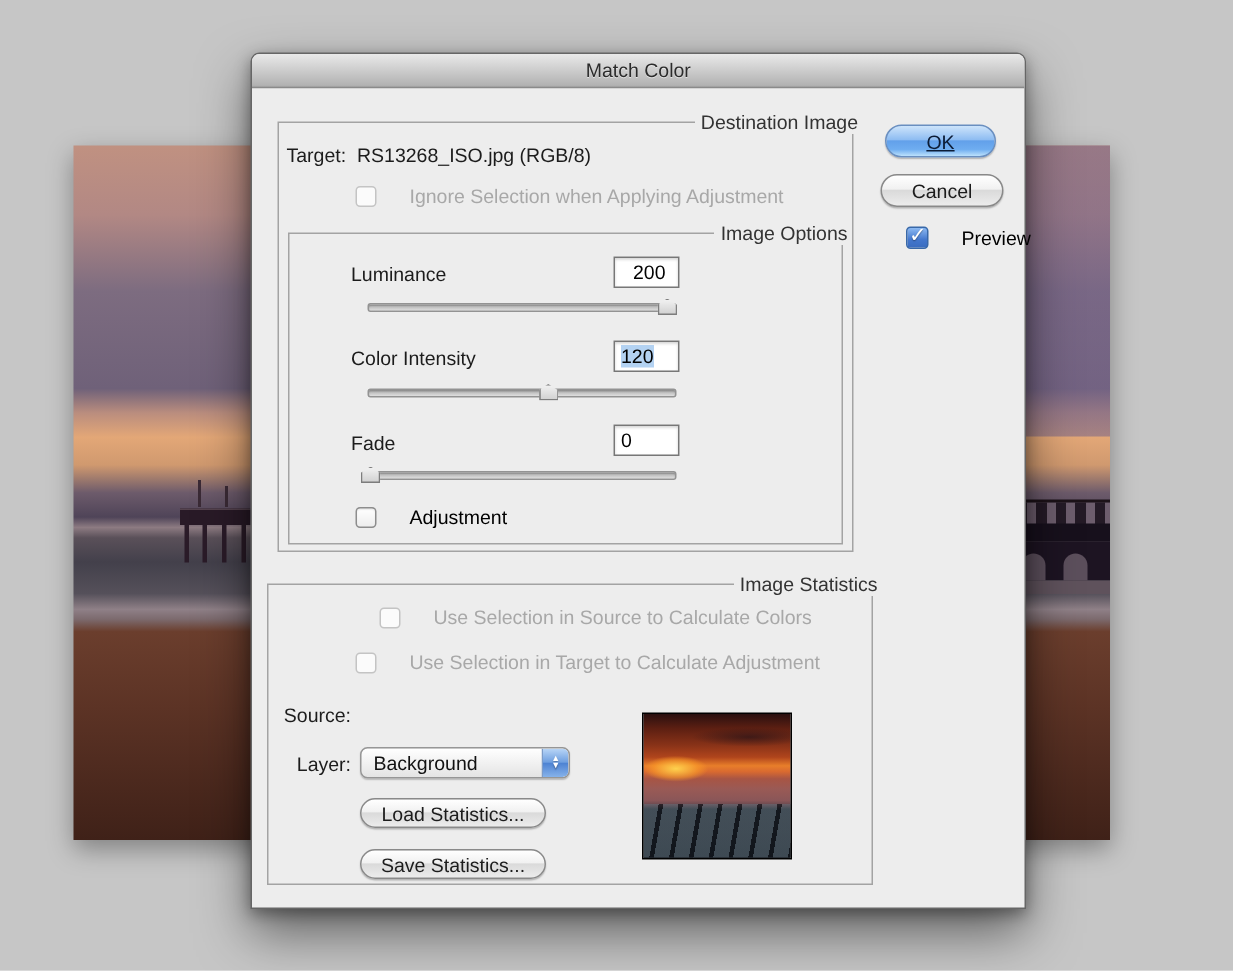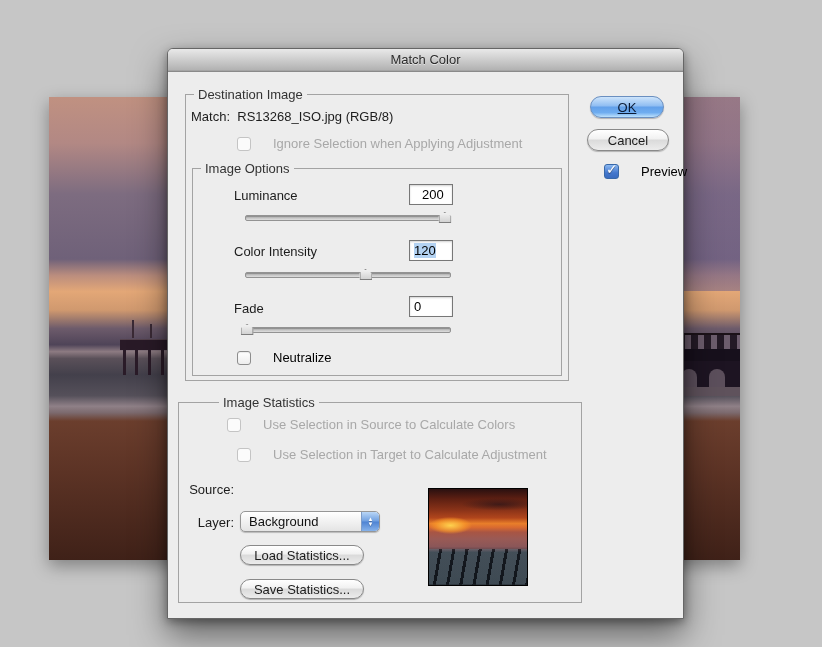--- a/index.html
+++ b/index.html
@@ -33,33 +33,32 @@
   .pier-right .deckband{position:absolute;left:0;right:0;top:19px;height:12px;background:#17101c;}
   .pier-right .archrow{position:absolute;left:0;right:0;top:31px;height:26px;background:#1d1422;}
   .pier-right .arch{position:absolute;bottom:0;width:16px;height:18px;border-radius:8px 8px 0 0;background:#5c4f5c;}
   .pier-right .underglow{position:absolute;left:0;right:0;top:57px;height:9px;background:#5f525c;}
   
   .dialog{
     position:absolute;left:167px;top:35px;width:517px;height:571px;
     background:#ededed;border:1px solid #666;border-radius:6px 6px 0 0;
     box-shadow:0 16px 34px rgba(0,0,0,.5),0 3px 10px rgba(0,0,0,.35);
     box-sizing:border-box;
-    margin-top:13px;
   }
   .titlebar{
     position:absolute;left:0;top:0;right:0;height:22px;
     background:linear-gradient(#e9e9e9,#cfcfcf 45%,#b2b2b2 95%,#9a9a9a);
     border-bottom:1px solid #8a8a8a;border-radius:5px 5px 0 0;
     text-align:center;font-size:13px;line-height:22px;color:#2b2b2b;
     text-shadow:0 1px 0 rgba(255,255,255,.55);
   }
   fieldset{
     position:absolute;margin:0;padding:0;border:1px solid #a3a3a3;box-sizing:border-box;
   }
-  legend{font-size:13px;color:#333;margin-left:8px;padding:0 4px;}
+  legend{font-size:13px;color:#333;margin-left:8px;padding:0 4px;text-align:right;}
   .lbl{position:absolute;font-size:13px;color:#1c1c1c;white-space:nowrap;}
   .dis{color:#a8a8a8;}
   .cbrow{position:absolute;display:flex;align-items:center;gap:22px;font-size:13px;white-space:nowrap;}
   .cb{width:14px;height:14px;box-sizing:border-box;border-radius:3px;flex:0 0 auto;}
   .cb.off{border:1px solid #8d8d8d;background:linear-gradient(#fff,#ededed);box-shadow:inset 0 1px 1px rgba(0,0,0,.08);}
   .cb.disabled{border:1px solid #c4c4c4;background:#fbfbfb;}
   .cb.on{border:1px solid #3868a8;background:linear-gradient(#8cb9f2,#4377cd 60%,#3a6cc0);position:relative;}
   .cb.on .tick{position:absolute;left:1px;top:-4px;color:#fff;font-size:14px;font-weight:bold;text-shadow:0 1px 1px rgba(0,0,0,.4);}
   .numbox{
     position:absolute;width:44px;height:21px;box-sizing:border-box;background:#fff;
@@ -142,21 +141,21 @@
 
 <div class="dialog">
   <div class="titlebar">
     <span>Match Color</span>
   </div>
 
   <fieldset style="left:17px;top:38px;width:384px;height:294px;">
     <legend>Destination Image</legend>
   </fieldset>
   <div class="lbl" style="left:23px;top:60px;">
-    <span>Match:</span>&nbsp;
+    <span>Target:</span>&nbsp;
     <span>RS13268_ISO.jpg (RGB/8)</span>
   </div>
   <div class="cbrow" style="left:69px;top:87px;">
     <span class="cb disabled"></span>
     <span class="dis">Ignore Selection when Applying Adjustment</span>
   </div>
 
   <fieldset style="left:24px;top:112px;width:370px;height:215px;">
     <legend>Image Options</legend>
   </fieldset>
@@ -183,28 +182,28 @@
   <div class="numbox" style="left:241px;top:247px;">
     <span>0</span>
   </div>
   <div class="slider" style="left:77px;top:273px;">
     <div class="track"></div>
     <div class="sthumb" style="left: 1%;"></div>
   </div>
 
   <div class="cbrow" style="left:69px;top:301px;">
     <span class="cb off"></span>
-    <span>Neutralize</span>
+    <span>Adjustment</span>
   </div>
 
   <fieldset style="left:10px;top:346px;width:404px;height:208px;padding-left:32px;">
     <legend>Image Statistics</legend>
   </fieldset>
 
-  <div class="cbrow" style="left:59px;top:368px;">
+  <div class="cbrow" style="left:85px;top:368px;">
     <span class="cb disabled"></span>
     <span class="dis">Use Selection in Source to Calculate Colors</span>
   </div>
   <div class="cbrow" style="left:69px;top:398px;">
     <span class="cb disabled"></span>
     <span class="dis">Use Selection in Target to Calculate Adjustment</span>
   </div>
 
   <div class="lbl" style="left:8px;top:433px;width:58px;text-align:right;">Source:</div>
 

